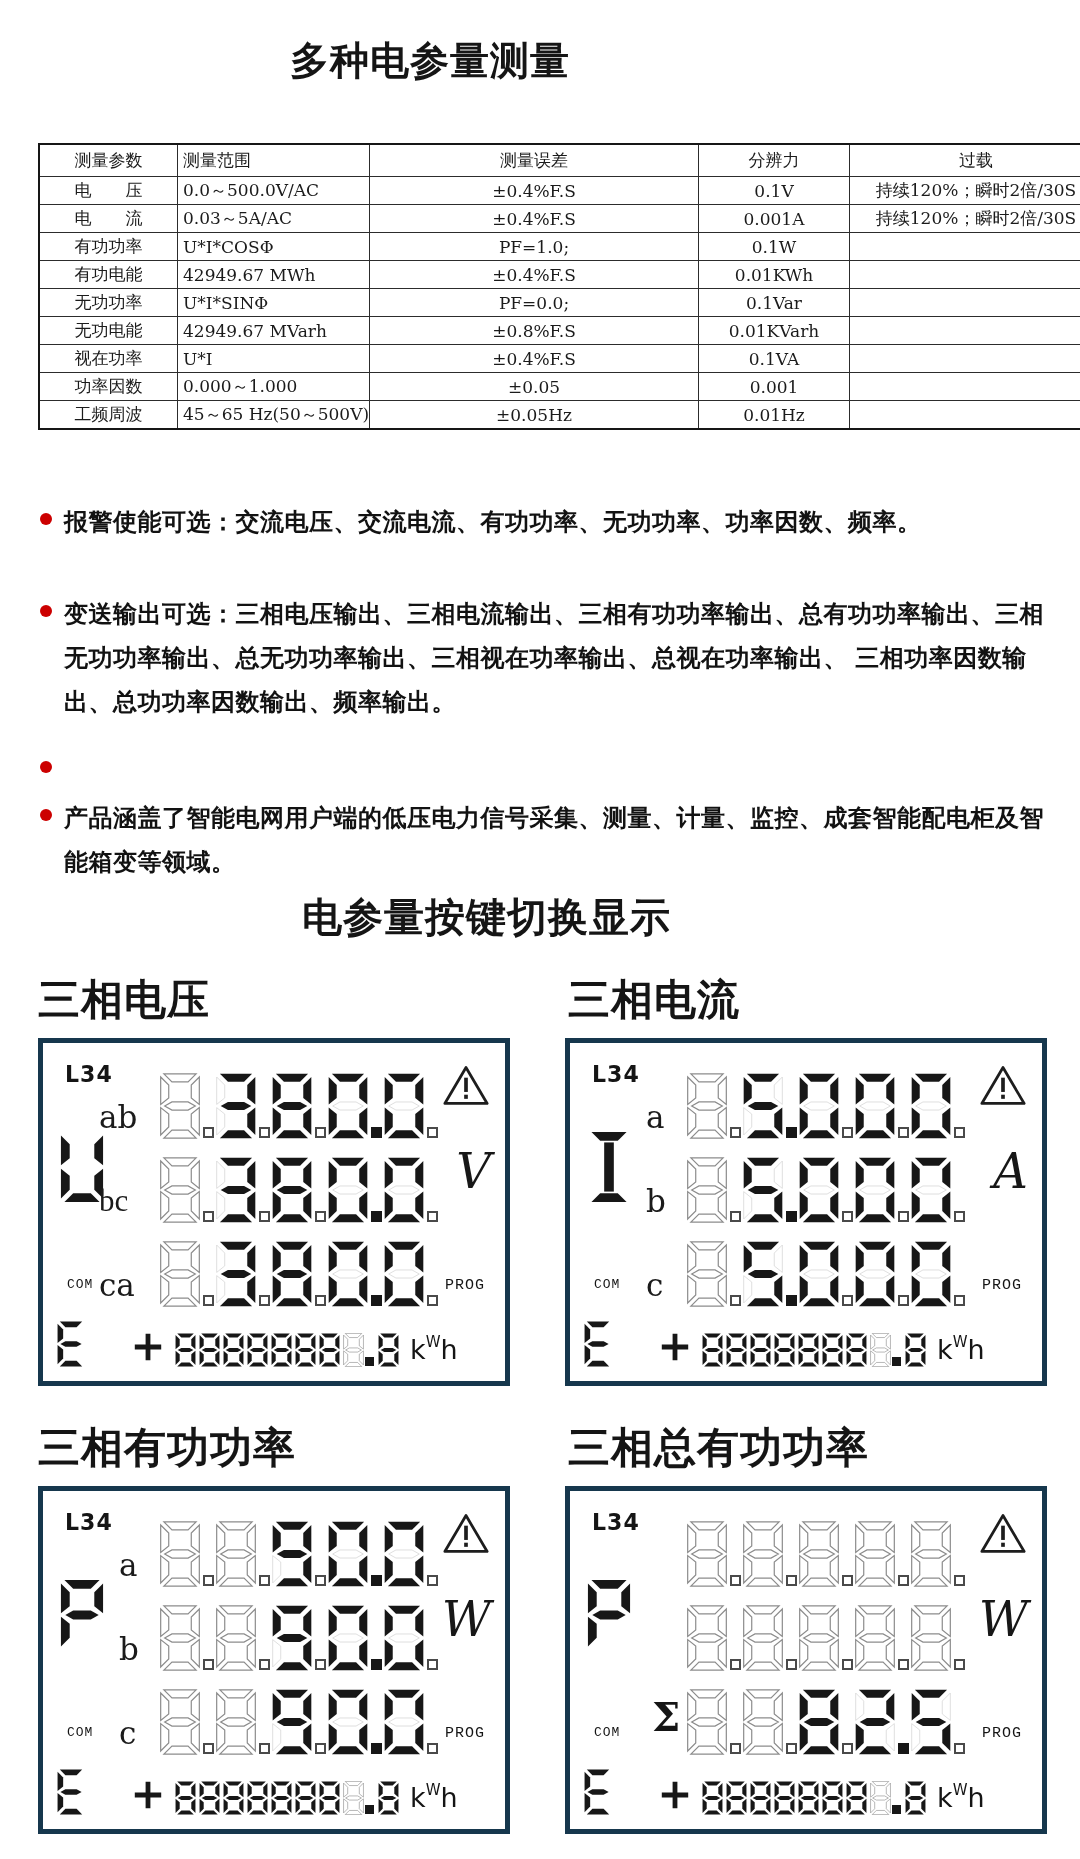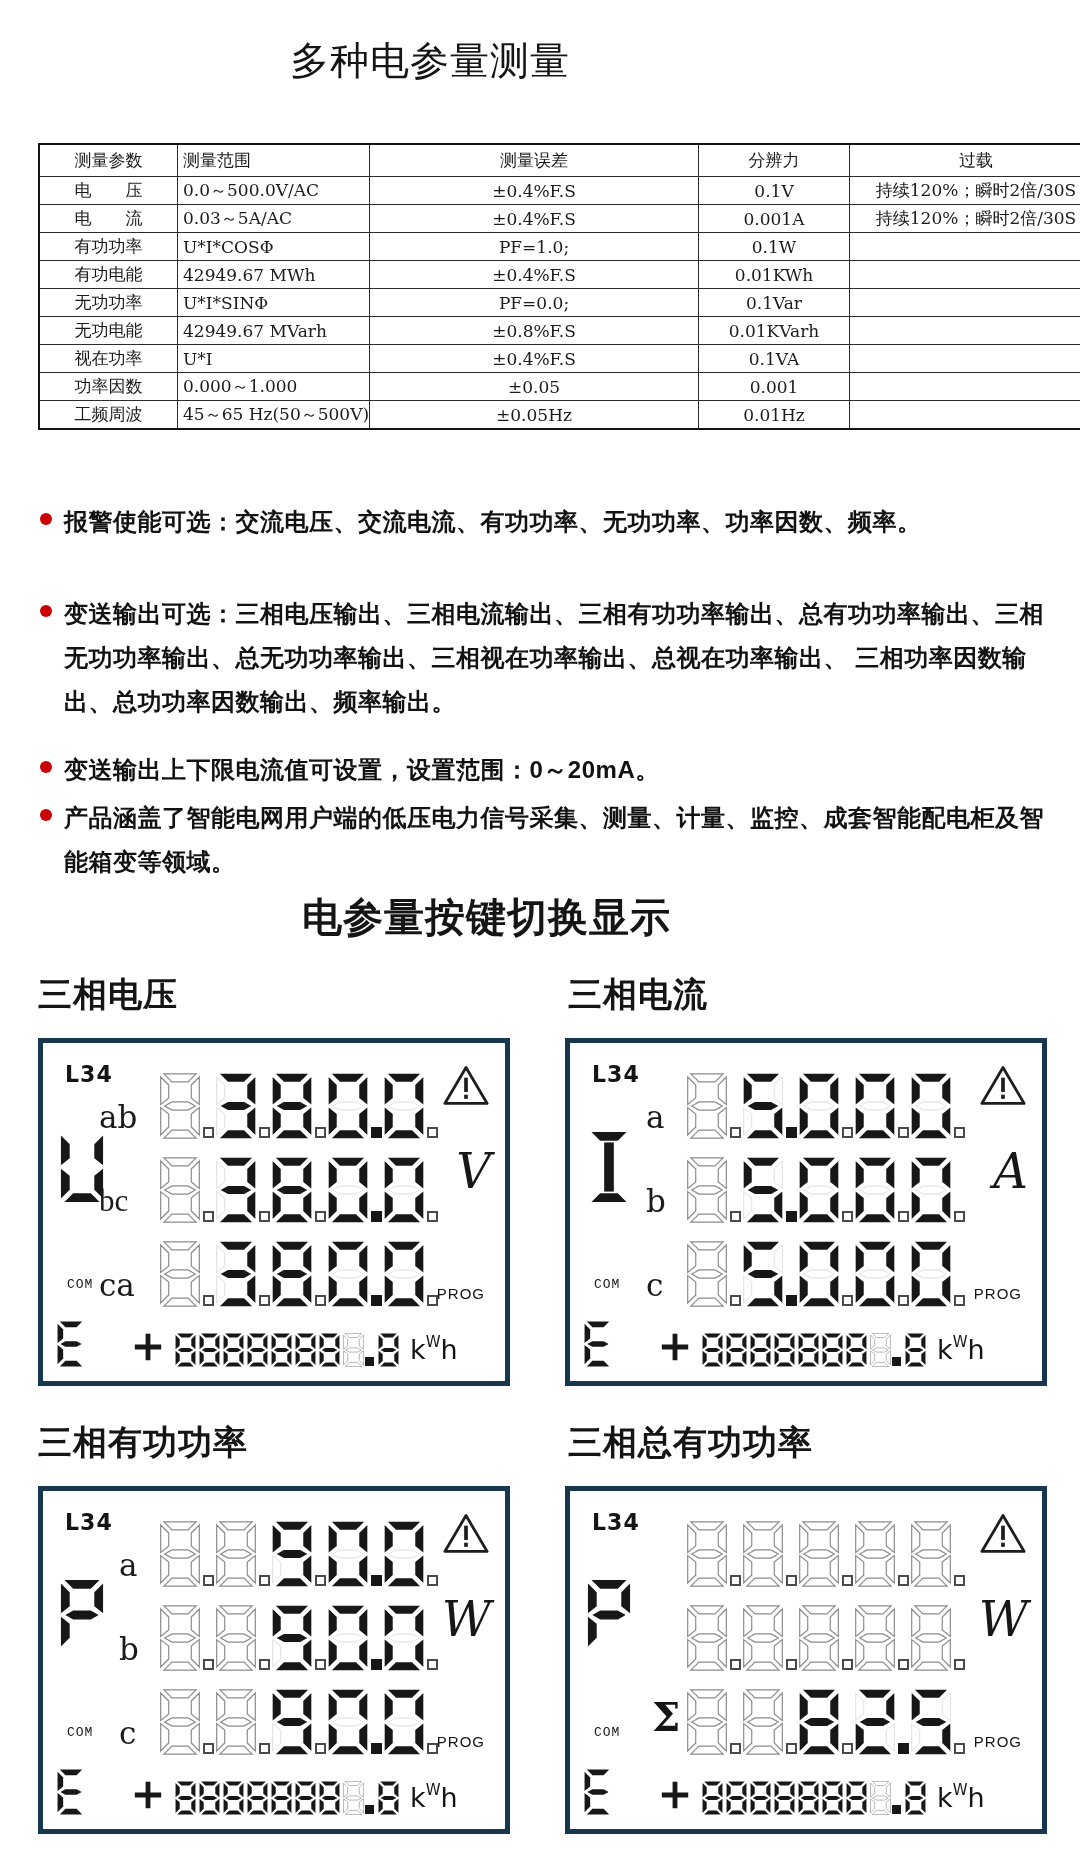--- a/index.html
+++ b/index.html
@@ -1,18 +1,18 @@
 <!DOCTYPE html>
 <html><head>
 <meta charset="utf-8">
 <style>
   html,body{margin:0;padding:0;background:#ffffff;}
   .page{position:relative;width:1080px;height:1859px;background:#fff;overflow:hidden;
         font-family:"Liberation Sans",sans-serif;color:#151515;}
-  .h1{position:absolute;left:290px;top:34px;font-size:39px;font-weight:normal;letter-spacing:1px;}
+  .h1{position:absolute;left:290px;top:34px;font-size:39px;font-weight:bold;letter-spacing:1px;}
   .h2{position:absolute;left:302px;top:890px;font-size:40px;font-weight:bold;letter-spacing:1px;}
 
   
   table.spec{position:absolute;left:38px;top:143px;width:1008px;border-collapse:collapse;
     table-layout:fixed;font-family:"DejaVu Serif","Liberation Serif",serif;font-size:17px;color:#1b1b1b;
     border:2px solid #161616;}
   table.spec th, table.spec td{border:1px solid #2c2c2c;height:27px;padding:0 5px;font-weight:normal;
     white-space:nowrap;overflow:hidden;}
   table.spec tr.hdr th{height:31px;}
   .c0{width:127px;text-align:center;}
@@ -25,39 +25,39 @@
   td.nob{border-bottom:none;}
   td.not{border-top:none;}
 
   
   .bullet{position:absolute;left:40px;width:1006px;display:flex;align-items:flex-start;}
   .dot{flex:0 0 auto;width:12px;height:12px;border-radius:50%;background:#cc0000;margin:13px 12px 0 0;}
   .btxt{font-size:24px;line-height:44px;font-weight:600;letter-spacing:.5px;color:#121212;}
   .b1{top:500px;} .b2{top:592px;} .b3{top:748px;} .b4{top:796px;}
 
   
-  .panel-title{position:absolute;font-size:34px;font-weight:bold;letter-spacing:1px;text-align:center;}
+  .panel-title{position:absolute;font-size:42px;font-weight:bold;letter-spacing:1px;text-align:center;}
   .panel{position:absolute;width:472px;height:348px;border:5px solid #16374d;background:#fff;box-sizing:border-box;}
   .panel.right{width:482px;}
   .corner{position:absolute;left:22px;top:18px;font-size:21px;font-weight:bold;letter-spacing:1px;
     font-family:"DejaVu Sans",sans-serif;transform:scale(1.05,1.1);transform-origin:left top;}
   .bigletter{position:absolute;left:16px;top:88px;}
   .lcd-row{position:absolute;left:116px;display:flex;}
   .dcell{width:56px;display:flex;align-items:flex-end;}
   .dp{width:11px;height:11px;border:2px solid #4a4a4a;background:#fff;margin:0 0 1px 2px;box-sizing:border-box;}
   .dp.lit{background:#171717;border-color:#171717;}
   .row-label{position:absolute;font-family:"DejaVu Serif","Liberation Serif",serif;font-size:31px;color:#1b1b1b;}
   .sigma{position:absolute;font-family:"DejaVu Serif","Liberation Serif",serif;font-size:40px;font-weight:bold;}
   .unit{position:absolute;right:14px;top:100px;font-family:"DejaVu Serif","Liberation Serif",serif;
     font-style:italic;font-size:48px;color:#171717;}
   .warn{position:absolute;right:16px;top:22px;}
   .com{position:absolute;left:24px;top:234px;font-family:Liberation Mono, monospace;
     font-size:13px;letter-spacing:1px;}
-  .prog{position:absolute;right:20px;top:234px;font-family:Liberation Sans, sans-serif;
-    font-size:15px;letter-spacing:1px;margin-top:8px;}
+  .prog{position:absolute;right:20px;top:234px;font-family:Liberation Mono, monospace;
+    font-size:15px;letter-spacing:1px;}
   .energy{position:absolute;left:14px;top:278px;right:8px;display:flex;align-items:flex-end;}
   .esign{margin-left:48px;margin-bottom:5px;}
   .edigits{display:flex;align-items:flex-end;margin-left:12px;}
   .edigits .ecell{margin-right:3px;display:flex;align-items:flex-end;}
   .edp{width:9px;height:9px;border:2px solid #171717;background:#171717;margin:0 1px 1px 1px;box-sizing:border-box;}
   .kwh{margin-left:8px;margin-bottom:2px;font-family:"DejaVu Sans",sans-serif;font-size:27px;color:#151515;}
   .kwh sup{font-size:15px;position:relative;top:-2px;}
   svg{display:block;}
 </style>
 </head>
@@ -147,21 +147,20 @@
       <div class="bullet b1">
         <span class="dot"></span>
         <span class="btxt">报警使能可选：交流电压、交流电流、有功功率、无功功率、功率因数、频率。</span>
       </div>
       <div class="bullet b2">
         <span class="dot"></span>
         <span class="btxt">变送输出可选：三相电压输出、三相电流输出、三相有功功率输出、总有功功率输出、三相无功功率输出、总无功功率输出、三相视在功率输出、总视在功率输出、 三相功率因数输出、总功功率因数输出、频率输出。</span>
       </div>
       <div class="bullet b3">
         <span class="dot"></span>
-        <span class="btxt">变送输出上下限电流值可设置，设置范围：0～20mA。</span>
       </div>
       <div class="bullet b4">
         <span class="dot"></span>
         <span class="btxt">产品涵盖了智能电网用户端的低压电力信号采集、测量、计量、监控、成套智能配电柜及智能箱变等领域。</span>
       </div>
     </div>
 
   <div class="h2">电参量按键切换显示</div>
 
   <div id="panels-host">

